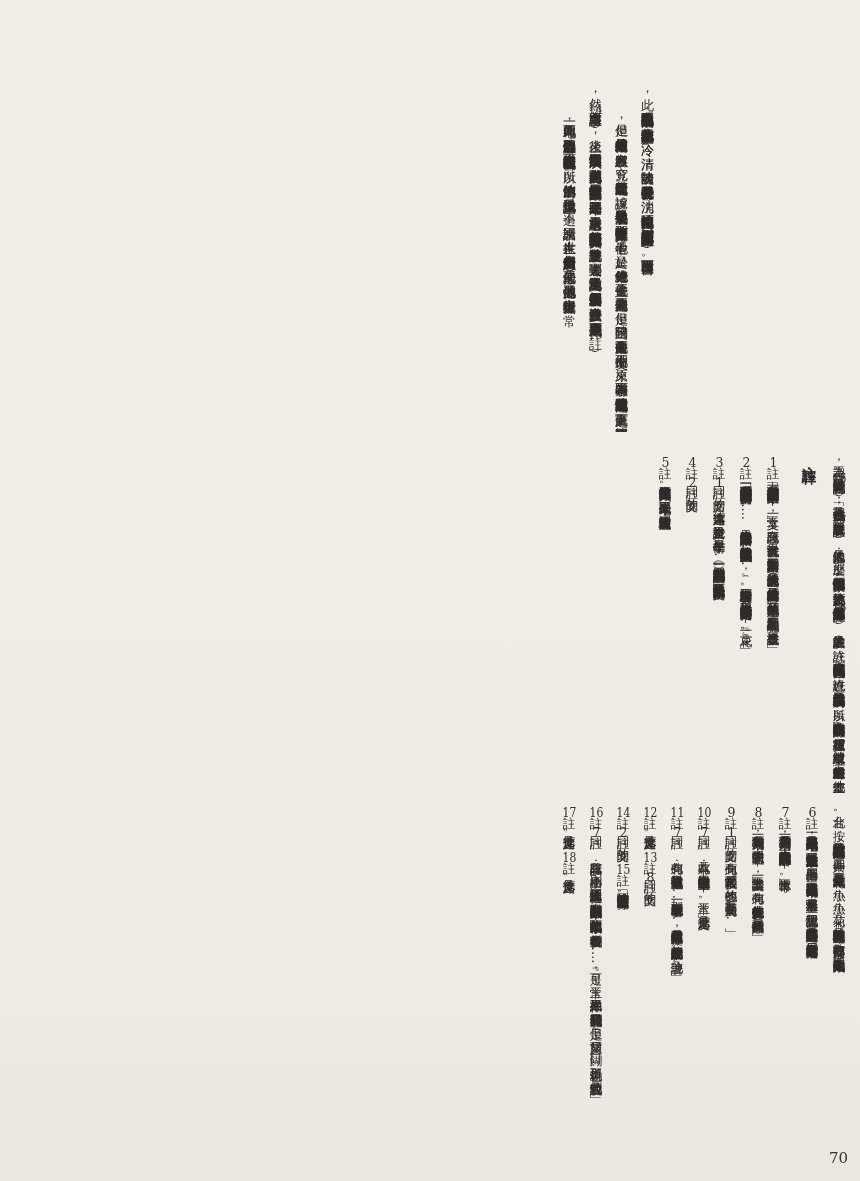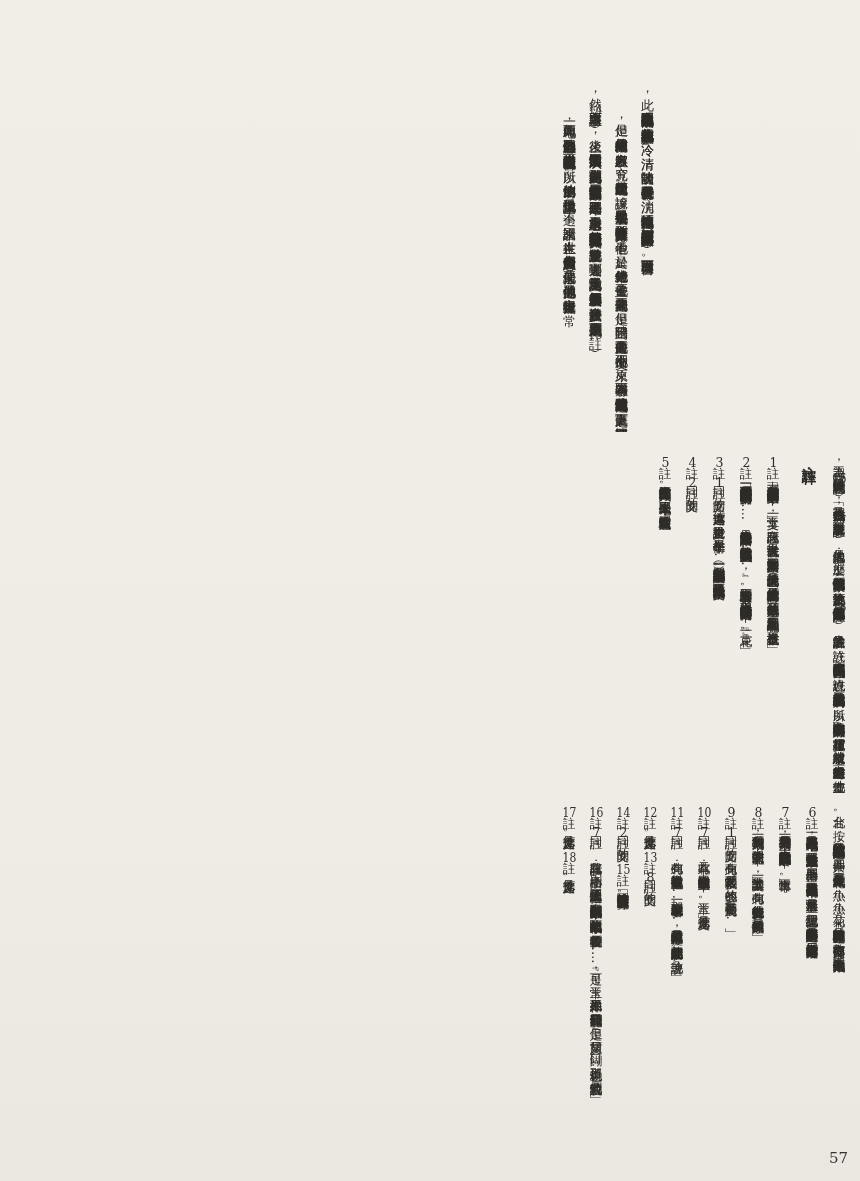--- a/index.html
+++ b/index.html
@@ -117,15 +117,15 @@
       <span class="note-label">註<span class="tcy">14</span></span><span class="note-text">同註<span class="tcy">2</span>的陳文。</span><span class="note-label">註<span class="tcy">15</span></span><span class="note-text">按國立歷史博物館印行之「常玉畫展」展覽專輯。</span>
     </div>
     <div class="note">
       <span class="note-label">註<span class="tcy">16</span></span><span class="note-text">同註<span class="tcy">7</span>，有此段話：「一則小插曲，正說明了常玉的性格。有一次我請他到巴黎近郊我們的家中，吃北非阿拉伯式的小米飯。餐後我們聊道：……『可是，常玉，如果她不工作，我們僅能餬口而已。』『但是，艾爾貝，餬口，那也就夠了。』他向我們說道。」</span>
     </div>
     <div class="note">
       <span class="note-label">註<span class="tcy">17</span></span><span class="note-text">見席德進文。</span><span class="note-label">註<span class="tcy">18</span></span><span class="note-text">見席德進文。</span>
     </div>
   </section>
 
-  <div class="page-number"><span class="tcy">57</span></div>
+  <div class="page-number"><span class="tcy">70</span></div>
 
 </div>
 
 </body></html>

